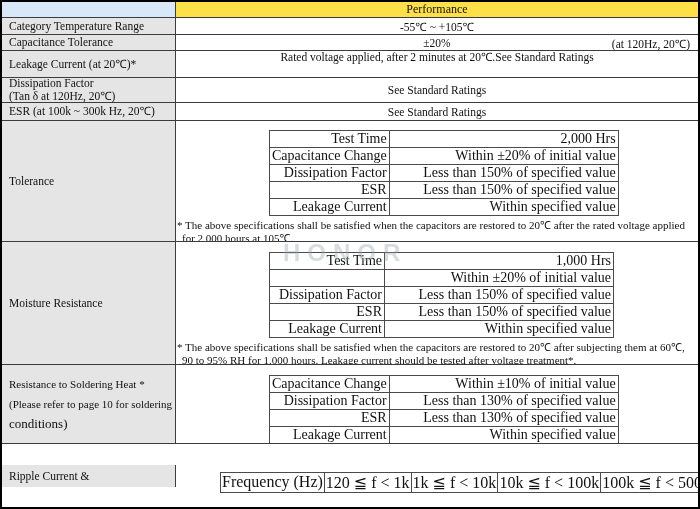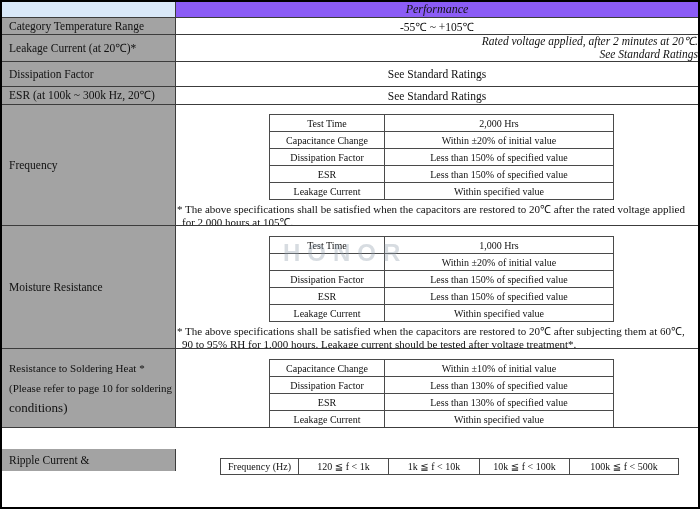--- a/index.html
+++ b/index.html
@@ -10,47 +10,47 @@
   }
   .outer {
     position:absolute; left:0; top:0; width:700px; height:509px;
     box-sizing:border-box; border:2px solid #000;
     display:flex; flex-direction:column;
   }
   .row { display:flex; box-sizing:border-box; border-bottom:1px solid #3c3c3c; }
   .row:last-child { border-bottom:none;align-items:center; }
   .label-cell {
     width:174px; flex:0 0 174px; box-sizing:border-box;
-    background:#a3a3a3; border-right:1px solid #3c3c3c;
+    background:#e5e5e5; border-right:1px solid #3c3c3c;
     padding:1px 2px 1px 7px; font-size:11.5px; line-height:13px;
     display:flex; flex-direction:column; justify-content:center;
   }
   .label-cell.loose { line-height:20px; }
   .label-cell .lbl-line { white-space:nowrap; }
   .content {
     flex:1 1 auto; position:relative; box-sizing:border-box;
     font-size:11.5px; overflow:hidden;
   }
   .content.centered { display:flex; align-items:center; justify-content:center; }
-  .content.centered-col { display:flex; flex-direction:column; align-items:flex-end; justify-content:center; line-height:13px;font-style:italic; }
-  .header-row { background:#8b5cf6;font-style:italic; }
+  .content.centered-col { display:flex; align-items:flex-start; justify-content:center; line-height:13px; }
+  .header-row { background:#fde047; }
   .header-row .label-cell { background:#d9e8f8; }
   .header-row .content { font-size:12px; }
   .right-note { position:absolute; right:8px; top:50%; transform:translateY(-50%); font-size:11.5px; }
   table.spec { border-collapse:collapse; table-layout:fixed; margin-left:93px; background:#fff; }
   table.spec td {
-    border:1px solid #4a4a4a; height:16px; text-align:center;
-    font-size:10px; padding:0 2px; overflow:hidden; white-space:nowrap;
+    border:1px solid #4a4a4a; height:16px; text-align:right;
+    font-size:14px; padding:0 2px; overflow:hidden; white-space:nowrap;
   }
   .note { font-size:11px; line-height:12.5px; padding-left:1px; margin-top:3px; white-space:nowrap; }
   .note .note-l2 { padding-left:5px; }
   table.ripple { border-collapse:collapse; table-layout:fixed; margin:13px 0 0 44px; background:#fff; }
   table.ripple td {
     border:1px solid #4a4a4a; height:15px; text-align:center;
-    font-size:10px; padding:0 1px; overflow:hidden; white-space:nowrap;
+    font-size:16px; padding:0 1px; overflow:hidden; white-space:nowrap;
   }
   .watermark {
     position:absolute; left:283px; top:239px; z-index:3; pointer-events:none;
     font-family:"Liberation Sans", sans-serif; font-weight:bold;
     font-size:24px; letter-spacing:7px; color:rgba(150,162,175,0.38);
   }
 </style>
 </head>
 <body>
 
@@ -64,48 +64,58 @@
       <div class="content centered">Performance</div>
     </div>
 
     <div class="row" style="height:17px">
       <div class="label-cell">
         <span class="lbl-line">Category Temperature Range</span>
       </div>
       <div class="content centered">-55℃  ~ +105℃</div>
     </div>
 
+    <div class="row" style="height:16px">
+      <div class="label-cell">
+        <span class="lbl-line">Capacitance Tolerance</span>
+      </div>
+      <div class="content centered">
+        <span>±20%</span>
+        <span class="right-note">(at 120Hz, 20℃)</span>
+      </div>
+    </div>
 
     <div class="row" style="height:27px">
       <div class="label-cell">
         <span class="lbl-line">Leakage Current (at 20℃)*</span>
       </div>
       <div class="content centered-col">
         <span>Rated voltage applied, after 2 minutes at 20℃.</span>
         <span>See Standard Ratings</span>
       </div>
     </div>
 
     <div class="row" style="height:25px">
       <div class="label-cell">
         <span class="lbl-line">Dissipation Factor</span>
+        <span class="lbl-line">(Tan δ  at 120Hz, 20℃)</span>
       </div>
       <div class="content centered">See Standard Ratings</div>
     </div>
 
     <div class="row" style="height:18px">
       <div class="label-cell">
         <span class="lbl-line">ESR (at 100k ~ 300k Hz, 20℃)</span>
       </div>
       <div class="content centered">See Standard Ratings</div>
     </div>
 
     <div class="row" style="height:121px">
       <div class="label-cell">
-        <span class="lbl-line">Frequency</span>
+        <span class="lbl-line">Tolerance</span>
       </div>
       <div class="content">
         <table class="spec" style="margin-top:9px">
           <colgroup>
               <col style="width:115px">
               <col style="width:229px">
             </colgroup>
           <tbody>
               <tr>
             <td>Test Time</td>

